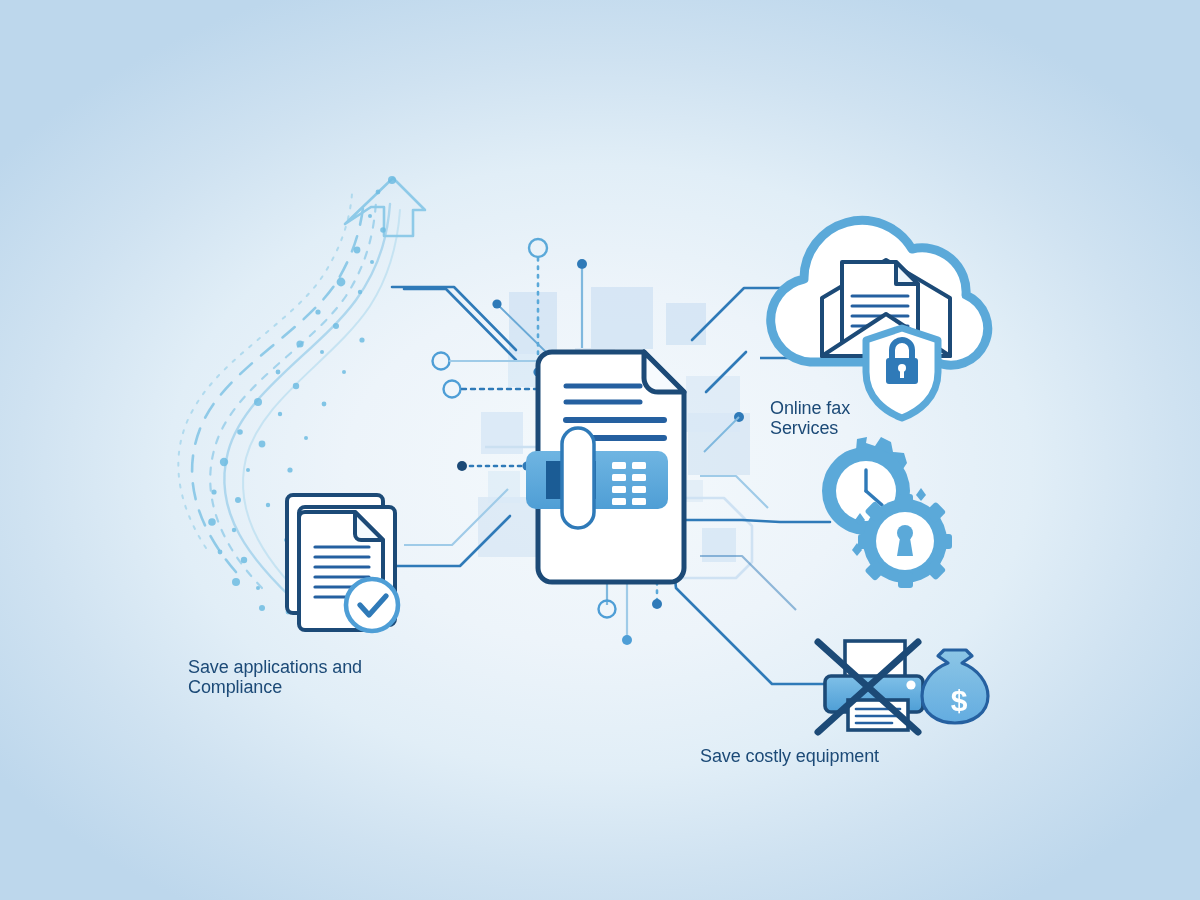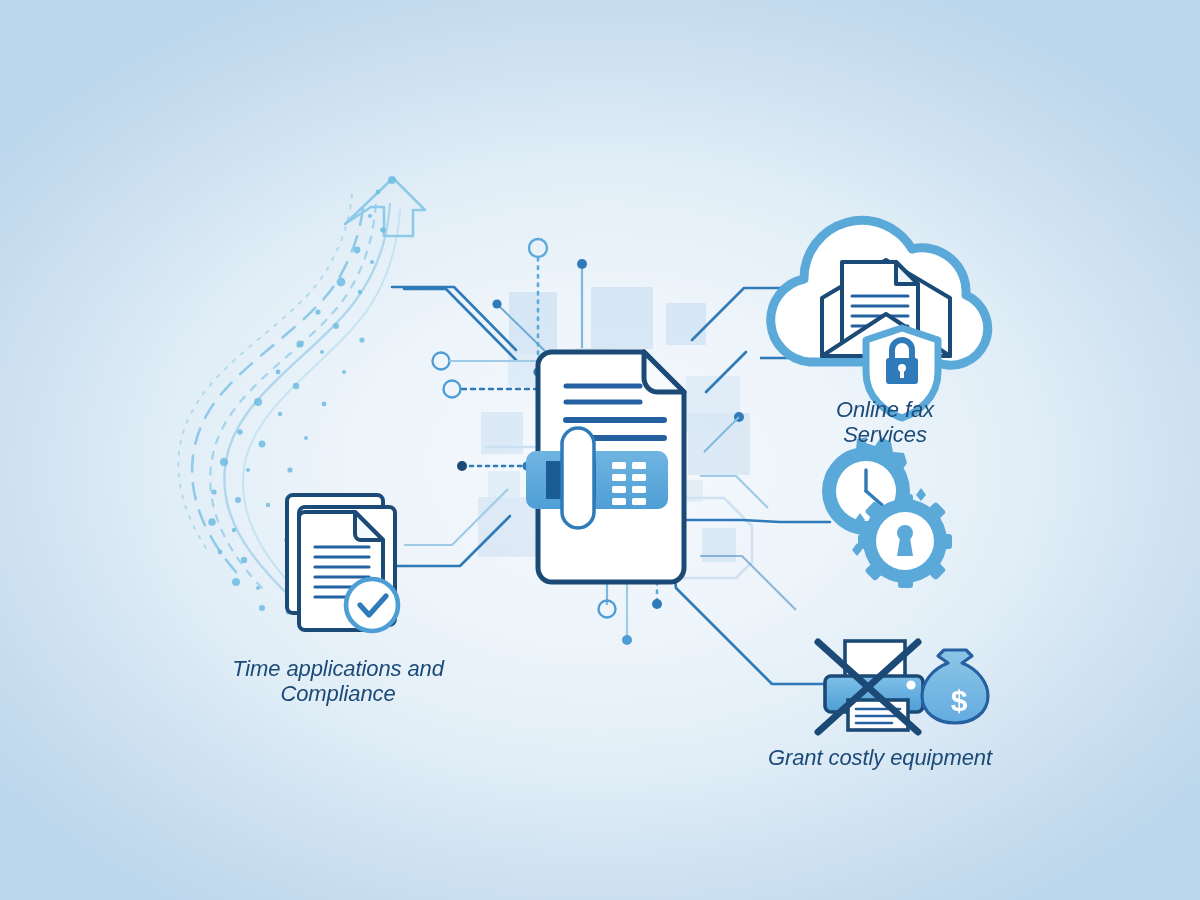--- a/index.html
+++ b/index.html
@@ -11,27 +11,25 @@
   #stage{
     position:relative;width:1200px;height:900px;
     background:
       radial-gradient(ellipse 62% 58% at 50% 52%, #f4f9fc 0%, #edf4fa 34%, #e1eef7 58%, #cfe2f1 78%, #bdd7ec 100%);
   }
   #art{position:absolute;inset:0;}
   .lbl{
     position:absolute;
     color:#1c4a77;
     font-family:"Liberation Sans", sans-serif;
-    font-size:22px;
+    font-size:18px;
     line-height:1.13;
-    text-align:center;
     letter-spacing:-0.1px;
     white-space:pre-line;
     user-select:none;
-    font-style:italic;
   }
   #lbl-online{left:770px;top:398px;width:230px;}
   #lbl-save{left:780px;top:596px;width:210px;}
   #lbl-avoid{left:700px;top:746px;width:360px;}
   #lbl-grant{left:188px;top:657px;width:300px;}
 </style>
 </head>
 <body>
 
 <div id="stage">
@@ -320,17 +318,17 @@
           <path d="M315 587 H369"></path>
           <path c="" d="M315 597 H352"></path>
       </g>
       <circle cx="372" cy="605" r="26" fill="#ffffff" stroke="#4e9ed6" stroke-width="4.6"></circle>
       <path d="M360 605 l9 10 l17 -19" fill="none" stroke="#2f7ab8" stroke-width="5.2" stroke-linecap="round" stroke-linejoin="round"></path>
     </g>
   </svg>
 
   <div class="lbl" id="lbl-online">Online fax
 Services</div>
-  <div class="lbl" id="lbl-avoid">Grant costly equipment</div>
-  <div class="lbl" id="lbl-grant">Time applications and
+  <div class="lbl" id="lbl-avoid">Save costly equipment</div>
+  <div class="lbl" id="lbl-grant">Save applications and
 Compliance</div>
 
 </div>
 
 </body></html>

